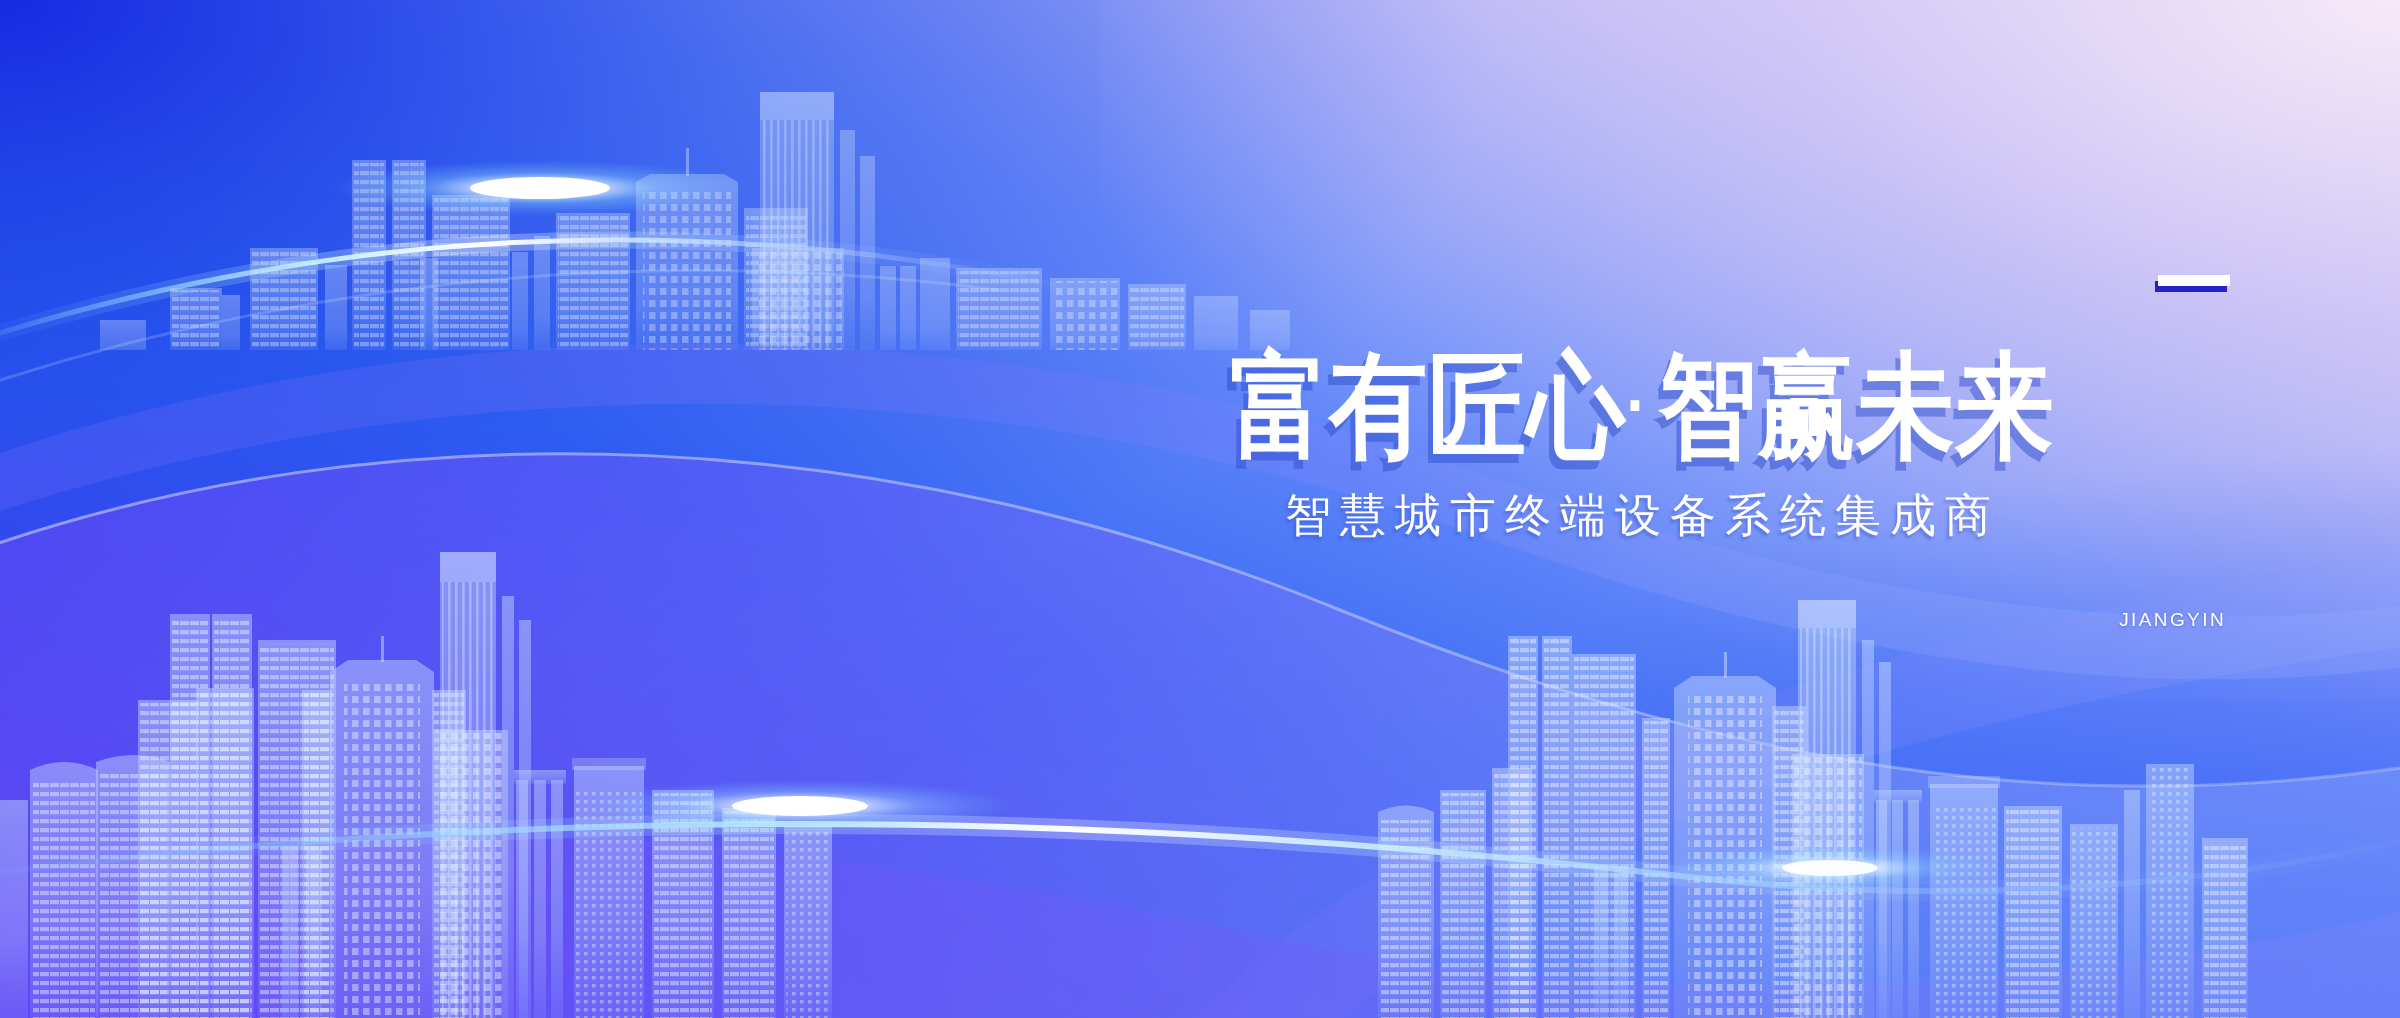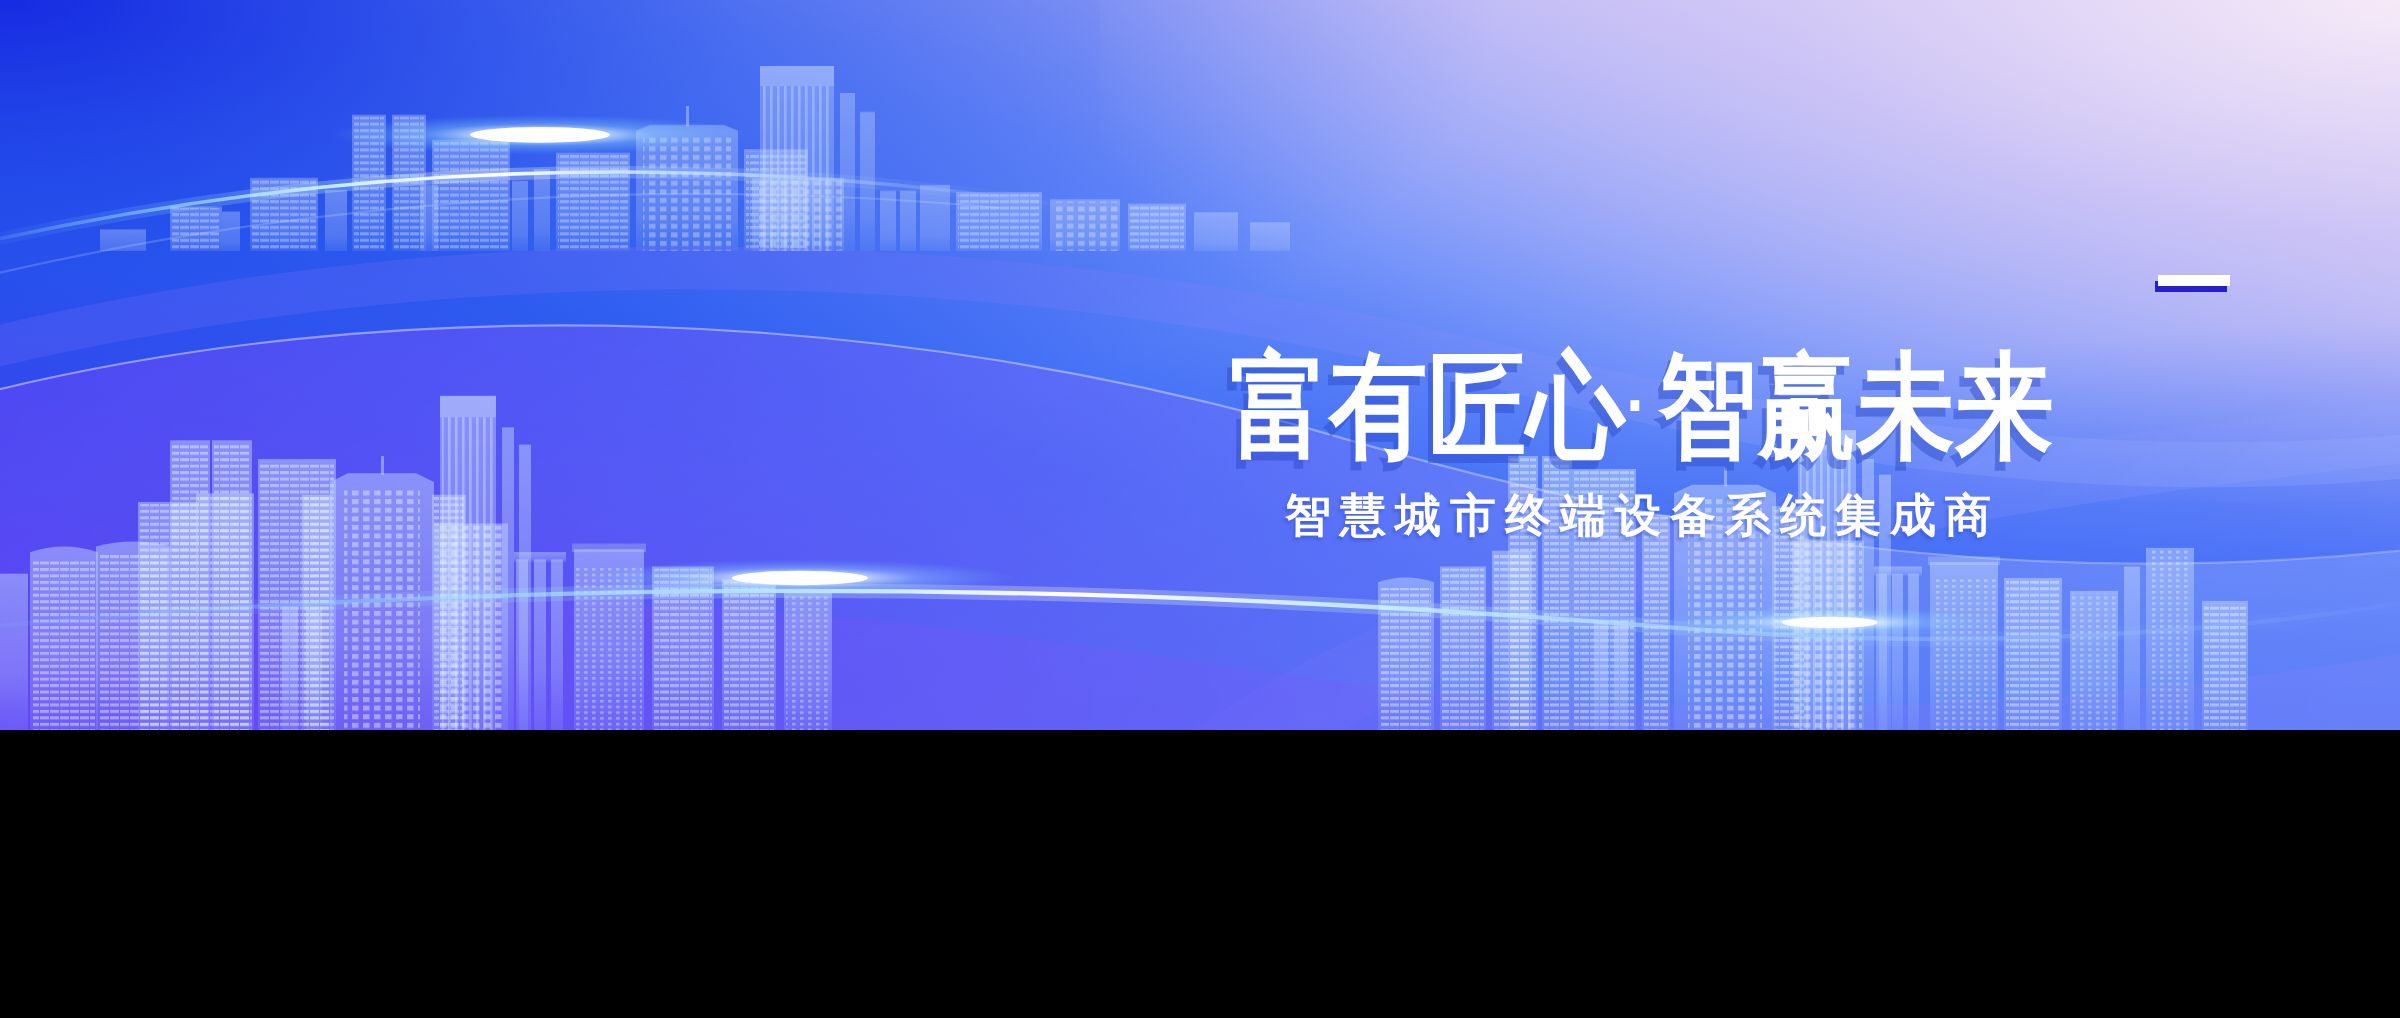--- a/index.html
+++ b/index.html
@@ -1,20 +1,20 @@
 <!DOCTYPE html>
 <html><head>
 <meta charset="utf-8">
 <style>
   html,body{margin:0;padding:0;background:#000;}
   body{font-family:"Liberation Sans",sans-serif;}
 
   #banner{
     position:relative;
-    width:2400px;height:730px;
+    width:2400px;height:1018px;
     overflow:hidden;
     background:#2d5cf0;
   }
   .layer{position:absolute;inset:0;}
   .layer svg{display:block;width:100%;height:100%;}
 
   
   #content{
     position:absolute;
     left:1050px; top:150px;
@@ -53,21 +53,21 @@
     letter-spacing:12px;
     text-shadow:none;
   }
 
   #subtitle{
     position:absolute;
     left:10px; top:335px;
     width:1165px;
     text-align:center;
     font-size:46px;
-    font-weight:700;
+    font-weight:400;
     color:#ffffff;
     letter-spacing:9px;
     white-space:nowrap;
     text-shadow:-2px 3px 3px rgba(40,70,190,.40);
   }
 
   #company{
     position:absolute;
     right:4px; top:455px;
     width:420px;
@@ -413,17 +413,18 @@
 
     <div id="dash"></div>
 
     <div id="headline">
       <span>富有匠心</span><span class="dot">·</span><span>智赢未来</span>
     </div>
 
     <div id="subtitle">智慧城市终端设备系统集成商</div>
 
     <div id="company">
+      <div>JIANGYIN</div>
     </div>
 
   </div>
 
 </div>
 
 </body></html>

